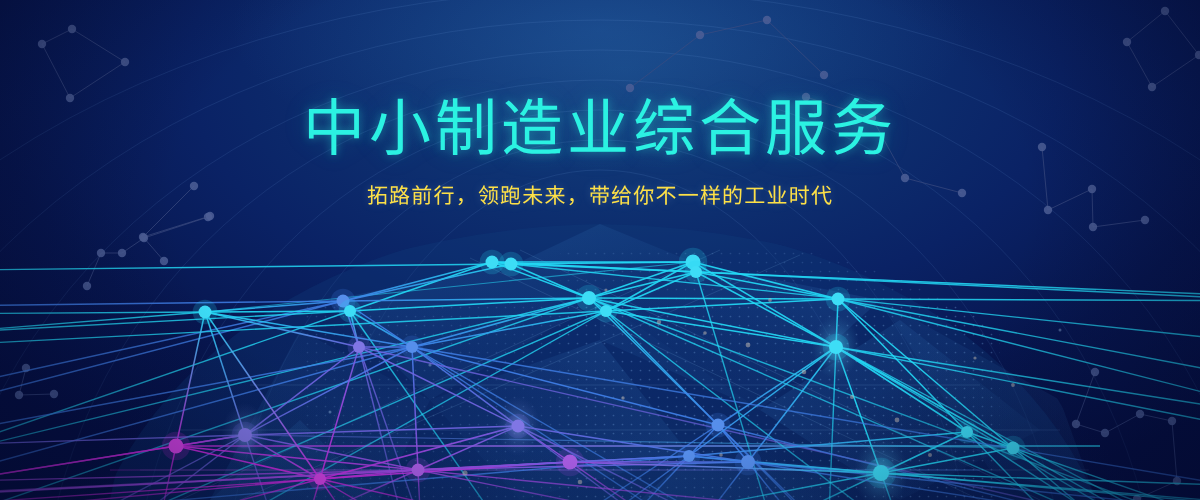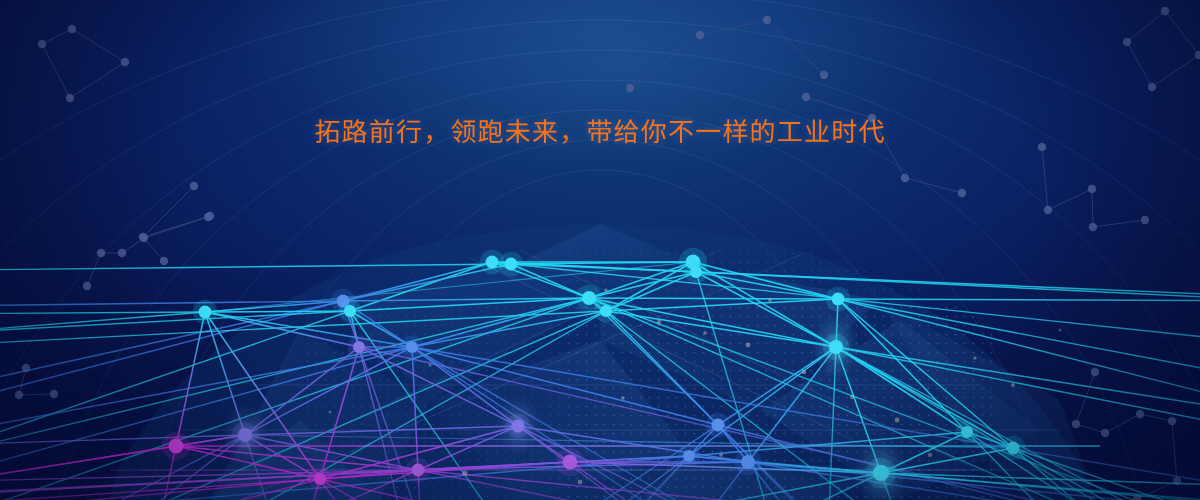--- a/index.html
+++ b/index.html
@@ -70,25 +70,25 @@
     font-weight: 300;
     letter-spacing: 4px;
     color: #2bf2e2;
     text-shadow:
       0 0 10px rgba(43,242,226,0.40),
       0 0 26px rgba(30,190,220,0.22);
     white-space: nowrap;
   }
   .subline {
     margin: 20px 0 12px 0;
-    font-size: 26px;
+    font-size: 21px;
     line-height: 1.3;
     font-weight: 400;
     letter-spacing: 1.2px;
-    color: #f97316;
+    color: #fde047;
     text-shadow: 0 0 8px rgba(140,180,230,0.30);
     white-space: nowrap;
   }
 </style>
 </head>
 <body>
 
 <div id="banner">
 
   <div class="bg-base"></div>
@@ -1590,16 +1590,17 @@
     <g fill="#9fc4e8" fill-opacity="0.40">
       <circle cx="430" cy="365" r="1.6"></circle>
       <circle cx="330" cy="412" r="1.5"></circle>
       <circle cx="1060" cy="330" r="1.5"></circle>
     </g>
   </svg>
 
   <div class="bg-vignette"></div>
 
   <div class="text-wrap">
+    <h1 class="headline">中小制造业综合服务</h1>
     <p class="subline">拓路前行，领跑未来，带给你不一样的工业时代</p>
   </div>
 
 </div>
 
 </body></html>

